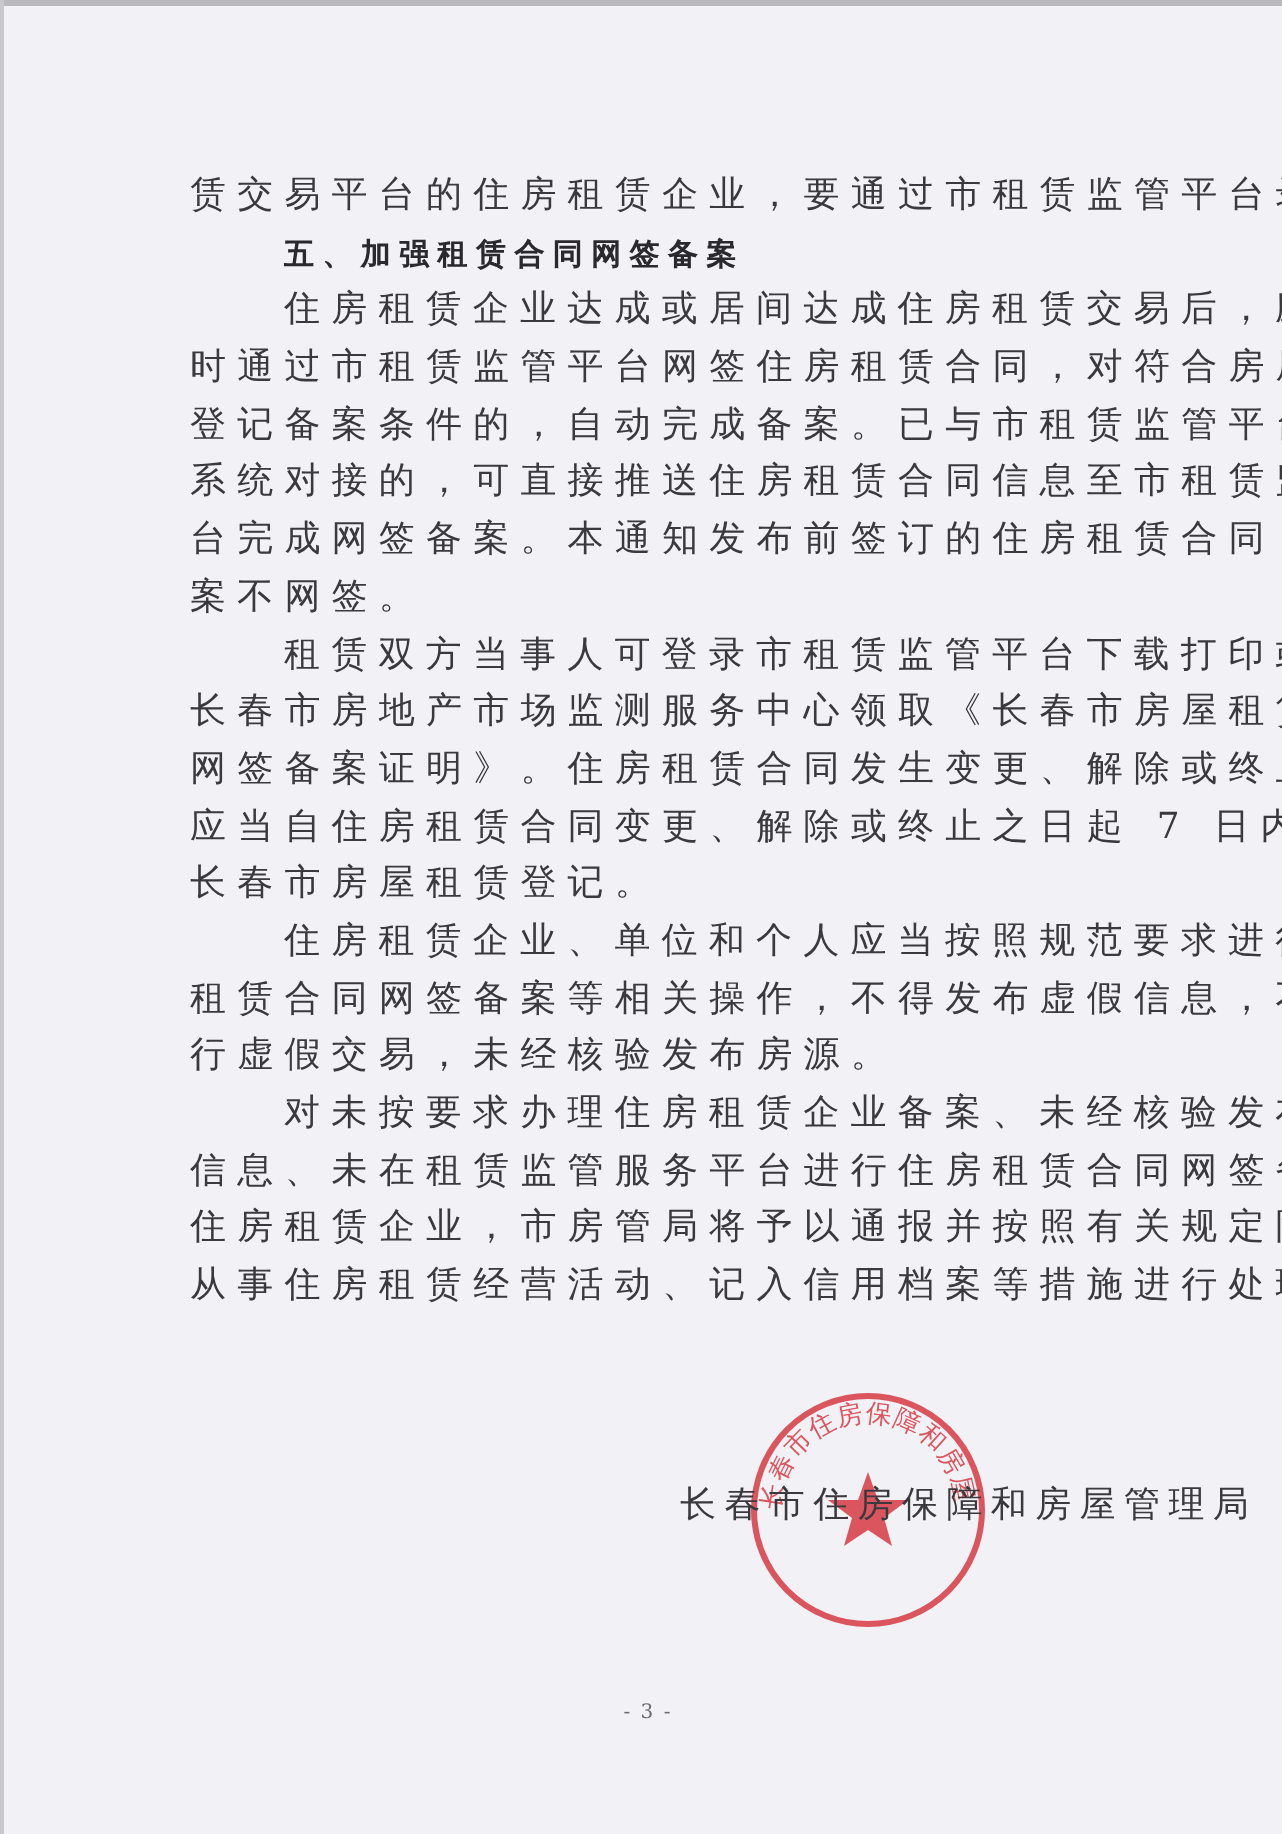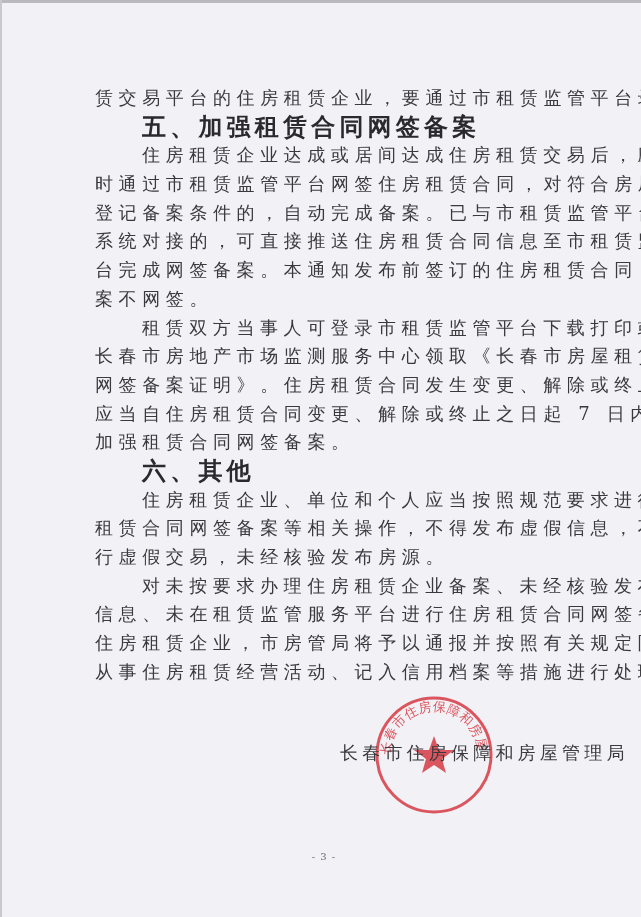--- a/index.html
+++ b/index.html
@@ -20,21 +20,21 @@
     position: absolute; left: 95px; top: 84px; width: 455px;
   }
   .line {
     height: 28.7px; line-height: 28.7px;
     font-size: 18px; letter-spacing: 5.6px;
     white-space: nowrap; overflow: visible;
   }
   .indent { padding-left: 47px; }
   .heading {
     font-family: "DejaVu Sans", "Liberation Sans", sans-serif;
-    font-weight: bold; color: #2a2a2e; letter-spacing: 4.2px; font-size: 24px;
+    font-weight: bold; color: #2a2a2e; letter-spacing: 4.2px; font-size: 15px;
   }
   .signature {
     position: absolute; left: 340px; top: 739px; width: 240px;
     font-size: 18px; letter-spacing: 4.2px; line-height: 28px; white-space: nowrap;
   }
   .sig-date { padding-left: 36px; }
   .stamp {
     position: absolute; left: 373px; top: 694px; width: 122px; height: 122px;
     opacity: 0.88;
   }
@@ -64,24 +64,23 @@
     <div class="line">系统对接的，可直接推送住房租赁合同信息至市租赁监管平</div>
     <div class="line">台完成网签备案。本通知发布前签订的住房租赁合同，只备</div>
     <div class="line">案不网签。</div>
   </div>
 
   <div>
     <div class="line indent">租赁双方当事人可登录市租赁监管平台下载打印或到</div>
     <div class="line">长春市房地产市场监测服务中心领取《长春市房屋租赁登记</div>
     <div class="line">网签备案证明》。住房租赁合同发生变更、解除或终止的，</div>
     <div class="line">应当自住房租赁合同变更、解除或终止之日起 7 日内通过市</div>
-    <div class="line">加强租赁合同网签备案。</div>
+    <div class="line">长春市房屋租赁登记。</div>
   </div>
 
-  <div class="line heading indent">六、其他</div>
 
   <div>
     <div class="line indent">住房租赁企业、单位和个人应当按照规范要求进行住房</div>
     <div class="line">租赁合同网签备案等相关操作，不得发布虚假信息，不得进</div>
     <div class="line">行虚假交易，未经核验发布房源。</div>
   </div>
 
   <div>
     <div class="line indent">对未按要求办理住房租赁企业备案、未经核验发布房源</div>
     <div class="line">信息、未在租赁监管服务平台进行住房租赁合同网签备案的</div>

